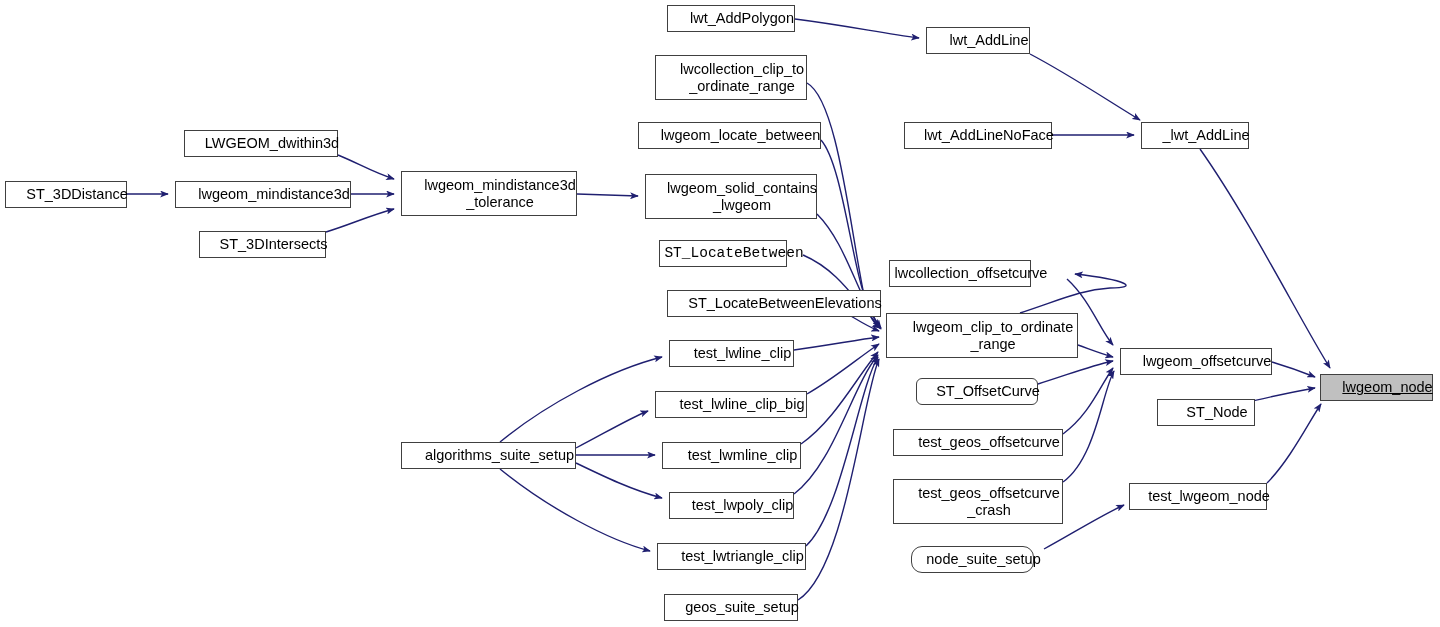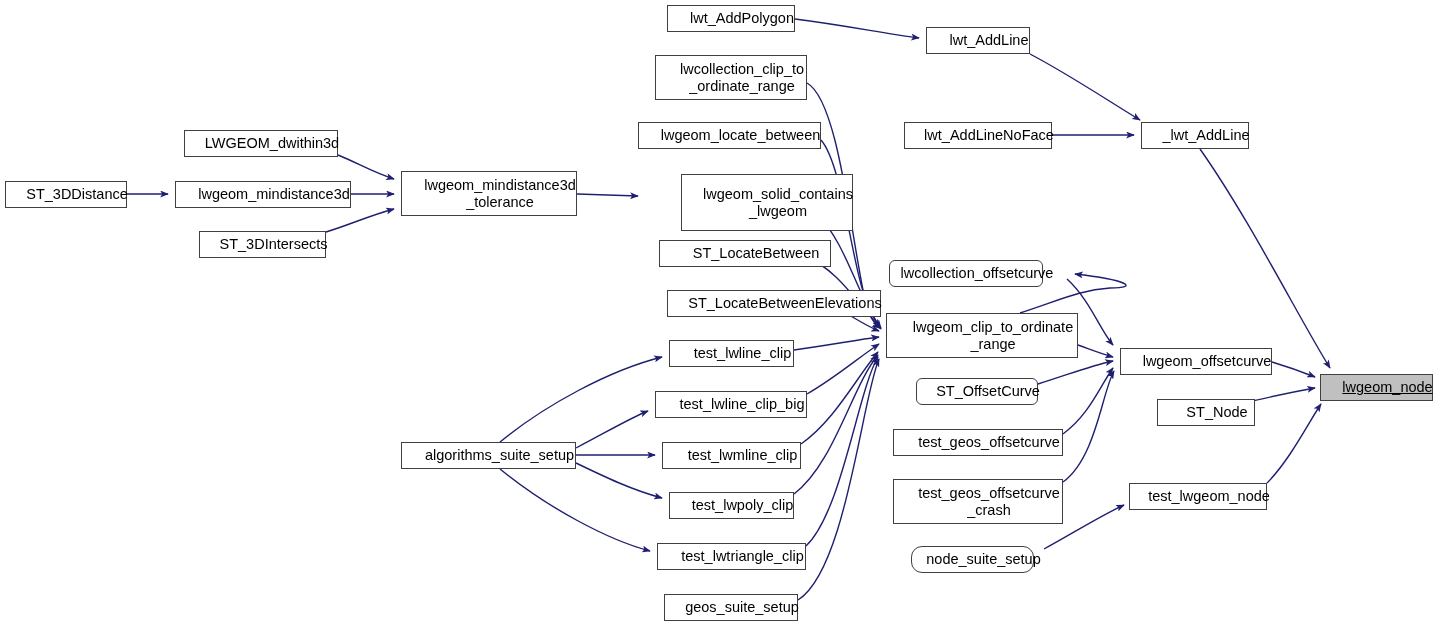--- a/index.html
+++ b/index.html
@@ -99,35 +99,35 @@
       <div class="node" style="left: 5px; top: 181px; width: 122px; height: 27px;">ST_3DDistance</div>
       <div class="node" style="left: 184px; top: 130px; width: 154px; height: 27px;">LWGEOM_dwithin3d</div>
       <div class="node" style="left: 175px; top: 181px; width: 176px; height: 27px;">lwgeom_mindistance3d</div>
       <div class="node" style="left: 199px; top: 231px; width: 127px; height: 27px;">ST_3DIntersects</div>
       <div class="node" style="left: 401px; top: 171px; width: 176px; height: 45px;">lwgeom_mindistance3d
 _tolerance</div>
       <div class="node" style="left: 667px; top: 5px; width: 128px; height: 27px;">lwt_AddPolygon</div>
       <div class="node" style="left: 655px; top: 55px; width: 152px; height: 45px;">lwcollection_clip_to
 _ordinate_range</div>
       <div class="node" style="left: 638px; top: 122px; width: 183px; height: 27px;">lwgeom_locate_between</div>
-      <div class="node" style="left: 645px; top: 174px; width: 172px; height: 57px; margin-left: 36px;">lwgeom_solid_contains
+      <div class="node" style="left: 645px; top: 174px; width: 172px; height: 45px;">lwgeom_solid_contains
 _lwgeom</div>
-      <div class="node" style="left: 659px; top: 240px; width: 172px; height: 27px;">ST_LocateBetween</div>
+      <div class="node" style="left: 659px; top: 240px; width: 128px; height: 27px; font-family: Liberation Mono, monospace;">ST_LocateBetween</div>
       <div class="node" style="left: 623px; top: 290px; width: 214px; height: 27px; margin-left: 44px;">ST_LocateBetweenElevations</div>
       <div class="node" style="left: 669px; top: 340px; width: 125px; height: 27px;">test_lwline_clip</div>
       <div class="node" style="left: 655px; top: 391px; width: 152px; height: 27px;">test_lwline_clip_big</div>
       <div class="node" style="left: 662px; top: 442px; width: 139px; height: 27px;">test_lwmline_clip</div>
       <div class="node" style="left: 669px; top: 492px; width: 125px; height: 27px;">test_lwpoly_clip</div>
       <div class="node" style="left: 657px; top: 543px; width: 149px; height: 27px;">test_lwtriangle_clip</div>
       <div class="node" style="left: 664px; top: 594px; width: 134px; height: 27px; text-align: right;">geos_suite_setup</div>
       <div class="node" style="left: 401px; top: 442px; width: 175px; height: 27px;">algorithms_suite_setup</div>
       <div class="node" style="left: 926px; top: 27px; width: 104px; height: 27px;">lwt_AddLine</div>
       <div class="node" style="left: 904px; top: 122px; width: 148px; height: 27px;">lwt_AddLineNoFace</div>
       <div class="node" style="left: 1141px; top: 122px; width: 108px; height: 27px;">_lwt_AddLine</div>
-      <div class="node" style="left: 889px; top: 260px; width: 154px; height: 27px; border-radius: 6px;">lwcollection_offsetcurve</div>
+      <div class="node" style="left: 889px; top: 260px; width: 142px; height: 27px;">lwcollection_offsetcurve</div>
       <div class="node" style="left: 886px; top: 313px; width: 192px; height: 45px;">lwgeom_clip_to_ordinate
 _range</div>
       <div class="node" style="left: 916px; top: 378px; width: 122px; height: 27px; border-radius: 6px;">ST_OffsetCurve</div>
       <div class="node" style="left: 893px; top: 429px; width: 170px; height: 27px;">test_geos_offsetcurve</div>
       <div class="node" style="left: 893px; top: 479px; width: 170px; height: 45px;">test_geos_offsetcurve
 _crash</div>
       <div class="node" style="left: 911px; top: 546px; width: 123px; height: 27px; border-radius: 11px;">node_suite_setup</div>
       <div class="node" style="left: 1120px; top: 348px; width: 152px; height: 27px;">lwgeom_offsetcurve</div>
       <div class="node" style="left: 1157px; top: 399px; width: 98px; height: 27px;">ST_Node</div>
       <div class="node" style="left: 1129px; top: 483px; width: 138px; height: 27px;">test_lwgeom_node</div>

